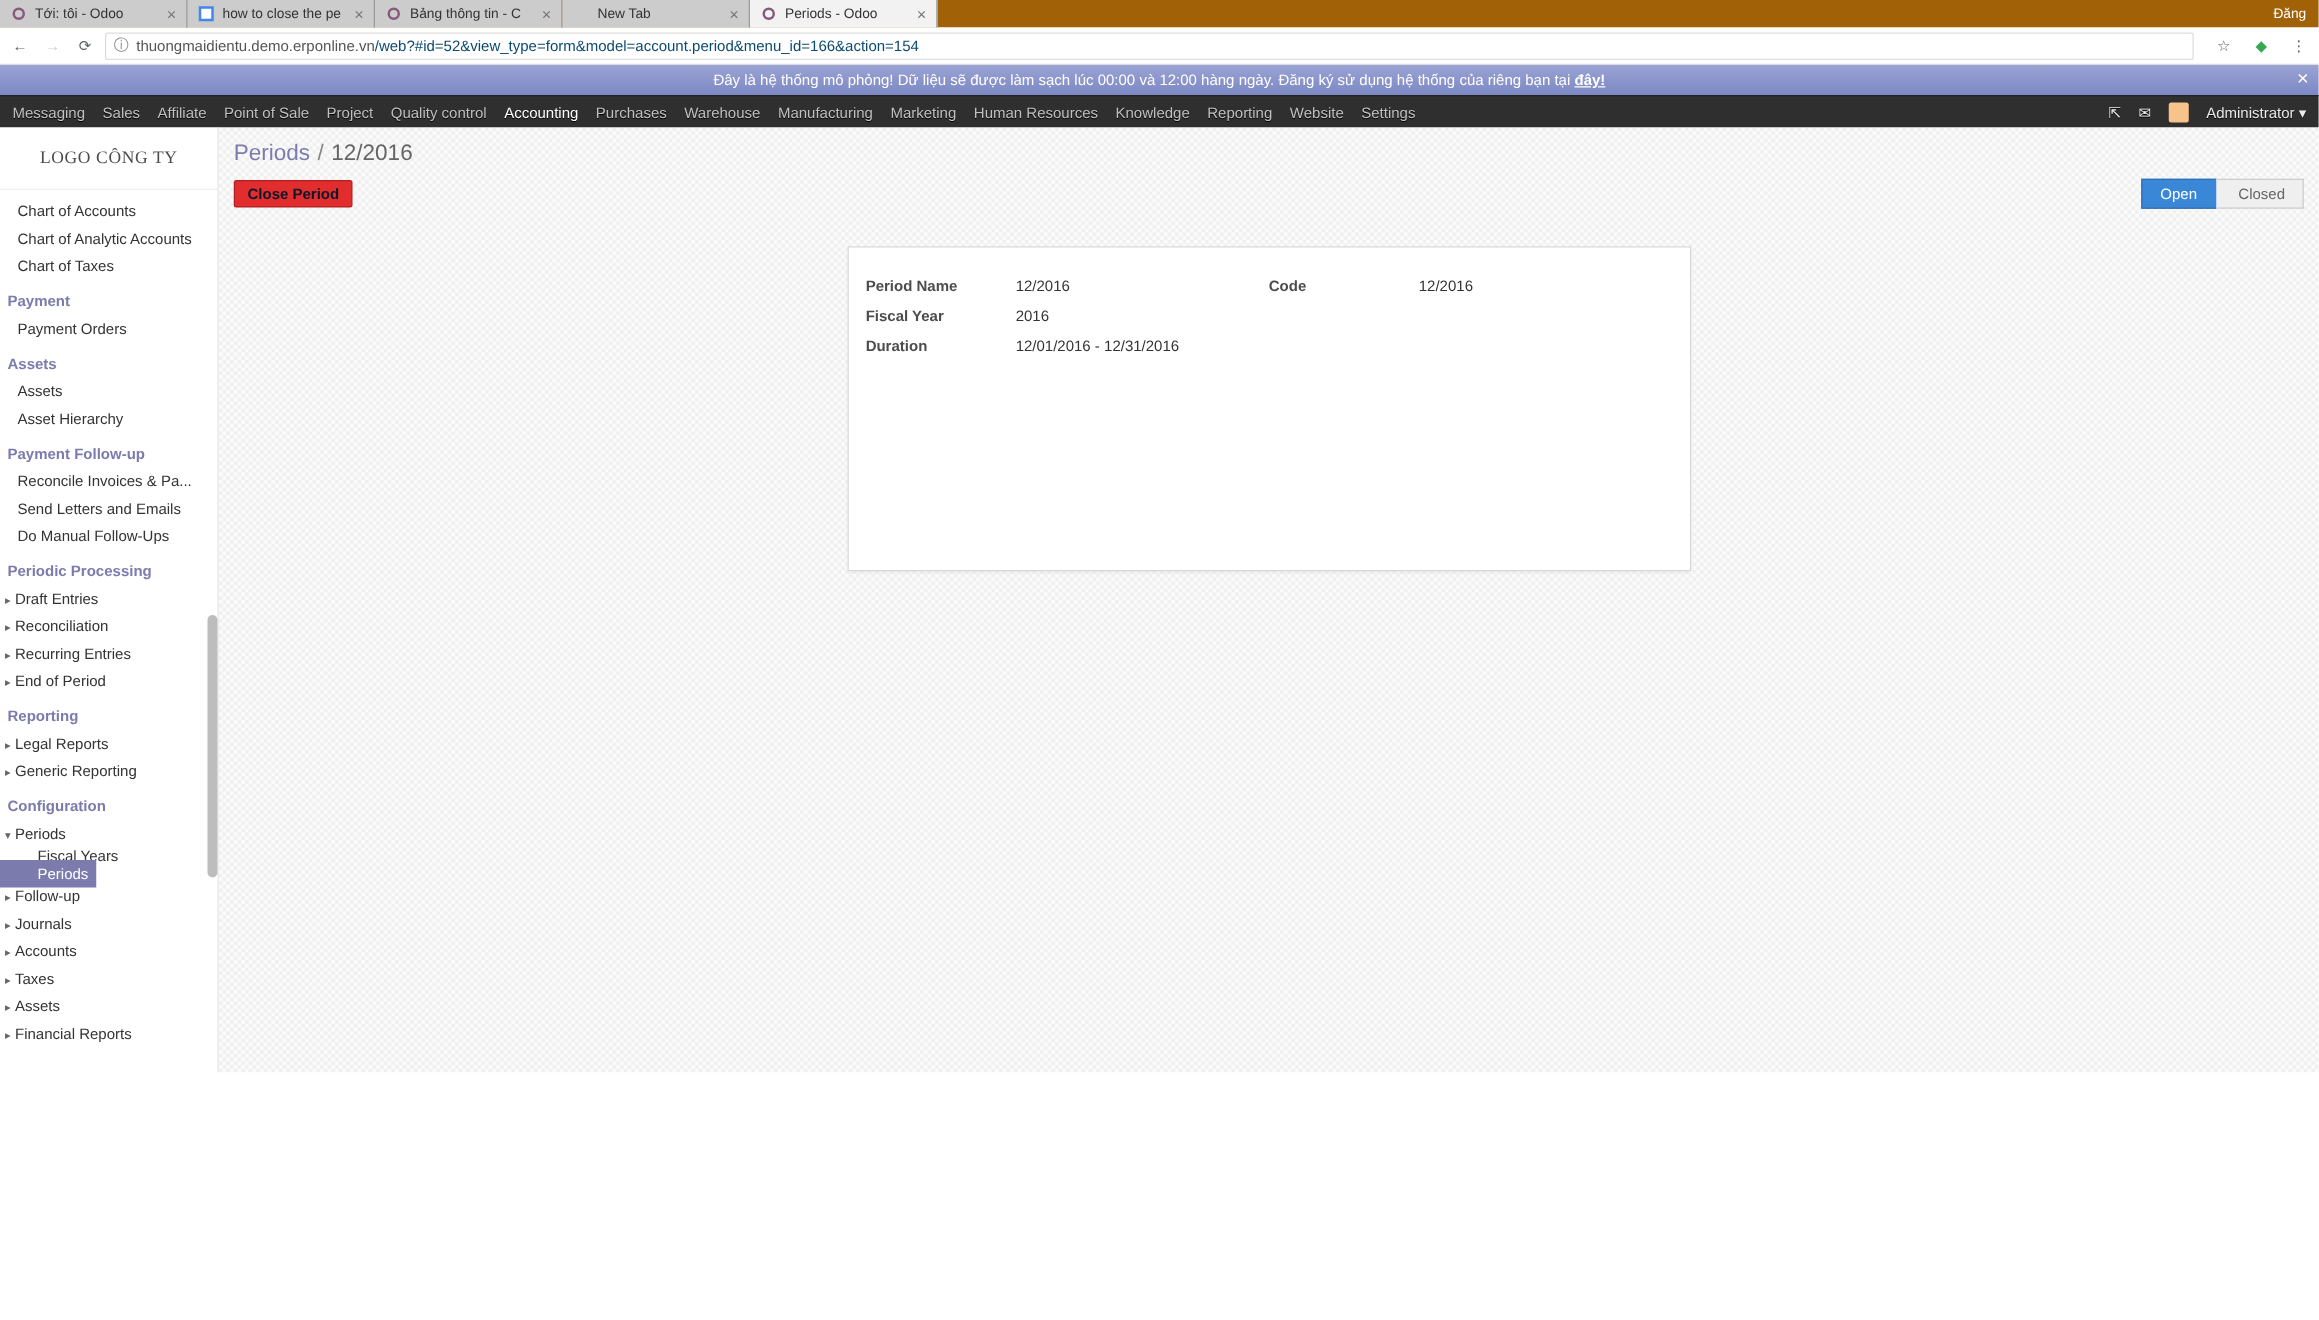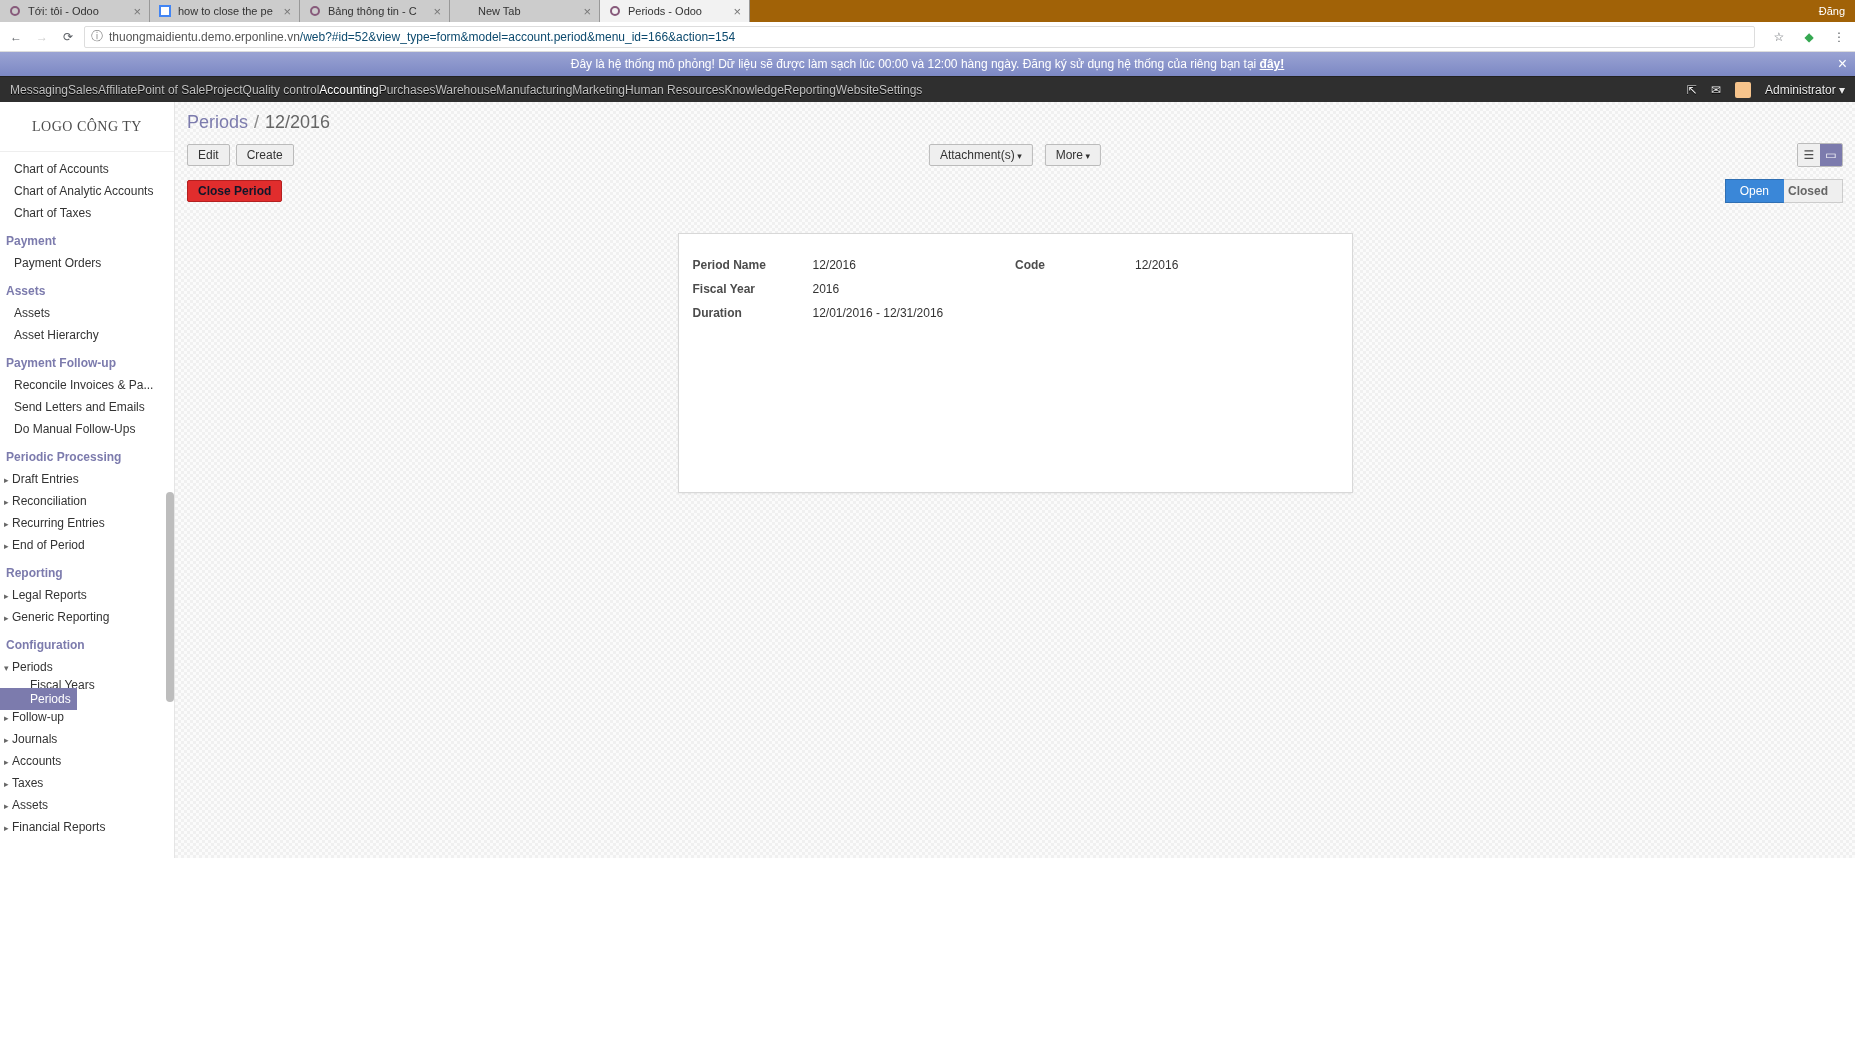--- a/index.html
+++ b/index.html
@@ -21,21 +21,21 @@
 .omnibox .path { color: #0c4a6e; }
 .tb-right { display: flex; align-items: center; gap: 10px; margin-left: 8px; }
 
 
 .notice { background: #8e9bd0; background: linear-gradient(#9aa3d3, #7c88c4); color: #fff; text-align: center; font-size: 12px; height: 24px; line-height: 24px; position: relative; }
 .notice a { color: #fff; text-decoration: underline; font-weight: bold; }
 .notice .nclose { position: absolute; right: 8px; top: 0; font-size: 16px; cursor: pointer; }
 
 
 .mainnav { background: #2f2f2f; height: 26px; display: flex; align-items: center; padding: 0 10px; color: #ccc; font-size: 12px; border-top: 1px solid #222; }
-.mainnav .mleft { display: flex; gap: 0; }
+.mainnav .mleft { display: flex; gap: 14px; }
 .mainnav .mitem { cursor: pointer; color: #c0c0c0; text-shadow: 0 1px 0 #000; padding: 4px 0;}
 .mainnav .mitem.active { color: #fff; font-weight: 500; }
 .mainnav .mright { margin-left: auto; display: flex; align-items: center; gap: 14px; }
 .mainnav .mright .mitem { color: #eaeaea; }
 .avatar { width: 16px; height: 16px; background: #f6c38b; border-radius: 2px; display: inline-block; }
 
 
 .layout { display: flex; }
 .sidebar { width: 175px; background: #fff; border-right: 1px solid #e5e5e5; padding-bottom: 20px; min-height: 730px; position: relative; }
 .company-box { height: 50px; display: flex; align-items: center; justify-content: center; border-bottom: 1px solid #eee; font-family: serif; font-size: 14px; letter-spacing: 0.5px; }
@@ -62,21 +62,21 @@
 .caret::after { content: " ▾"; font-size: 9px; }
 .view-switch { margin-left: auto; display: flex; border: 1px solid #bbb; border-radius: 2px; overflow: hidden; }
 .view-switch .vbtn { width: 22px; height: 22px; display: flex; align-items: center; justify-content: center; background: #efefef; cursor: pointer; }
 .view-switch .vbtn.active { background: #7c7bad; color: #fff; }
 
 .status-row { display: flex; align-items: center; padding: 4px 12px 10px; background: transparent; position: relative; }
 .status-arrow { margin-left: auto; display: flex; align-items: center; }
 .stage { height: 24px; display: flex; align-items: center; padding: 0 14px; background: #efefef; color: #666; border: 1px solid #ccc; position: relative; }
 .stage.open { background: #3a87d8; color: #fff; border-color: #2f6fb3; }
 .stage.open::after { content: ""; position: absolute; right: -11px; top: -1px; border-left: 11px solid #3a87d8; border-top: 12px solid transparent; border-bottom: 12px solid transparent; }
-.stage.closed { padding-left: 4px; border-left: none; font-weight: bold;}
+.stage.closed { padding-left: 18px; border-left: none;}
 
 .form-sheet { background: #fff; border: 1px solid #d8d8d8; width: 675px; margin: 20px auto; min-height: 260px; padding: 24px 14px; box-shadow: 0 1px 2px rgba(0,0,0,0.06); }
 .form-row { display: flex; }
 .form-col { flex: 1; }
 .field { display: flex; margin-bottom: 10px; font-size: 12px; }
 .field .flabel { width: 120px; font-weight: bold; color: #4c4c4c; }
 .field .fval { color: #333; }
 .checkbox-dis { width: 12px; height: 12px; border: 1px solid #ccc; background: #f4f4f4; display: inline-block; }
 
 
@@ -231,32 +231,20 @@
     <div class="side-scrollbar"></div>
   </div>
 
   <div class="content">
     <div class="breadcrumb-row">
       <span class="bc-link">Periods</span>
       <span class="bc-sep">/</span>
       <span class="bc-cur">12/2016</span>
     </div>
 
-    <div class="action-row" style="position:relative;">
-      <button class="btn">Edit</button>
-      <button class="btn">Create</button>
-      <div class="mid">
-        <button class="btn caret">Attachment(s)</button>
-        <button class="btn caret">More</button>
-      </div>
-      <div class="view-switch">
-        <div class="vbtn">☰</div>
-        <div class="vbtn active">▭</div>
-      </div>
-    </div>
 
     <div class="status-row">
       <button class="btn red">Close Period</button>
       <div class="status-arrow">
         <div class="stage open">Open</div>
         <div class="stage closed">Closed</div>
       </div>
     </div>
 
     <div class="form-sheet">

